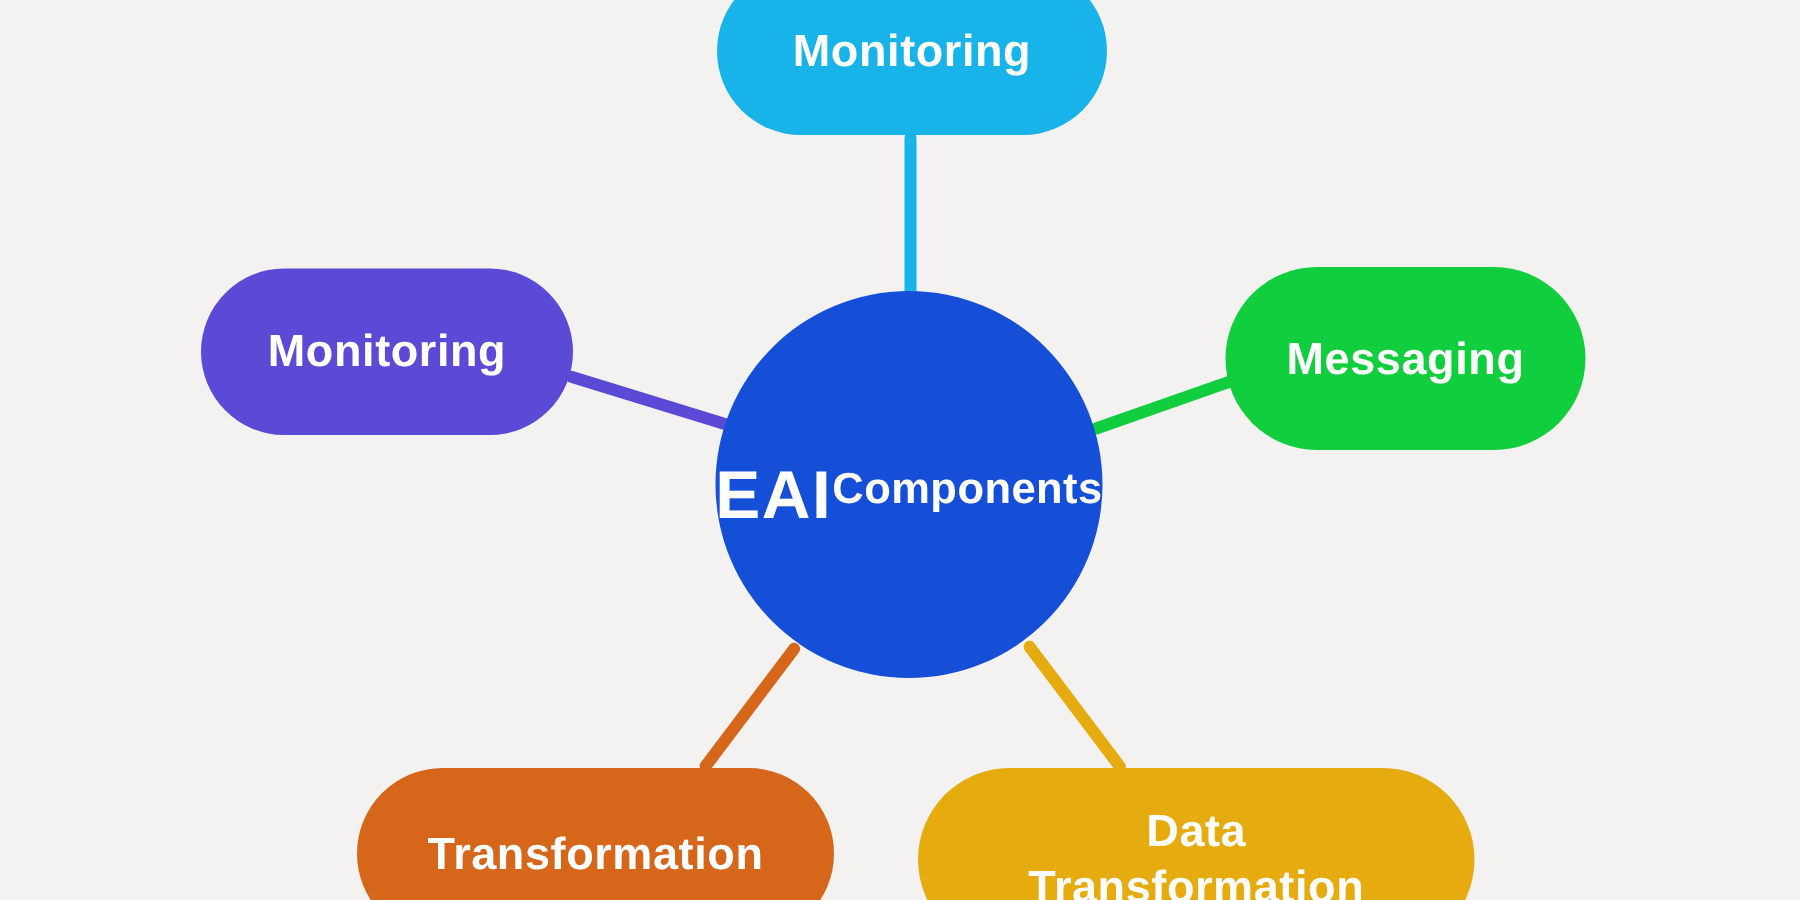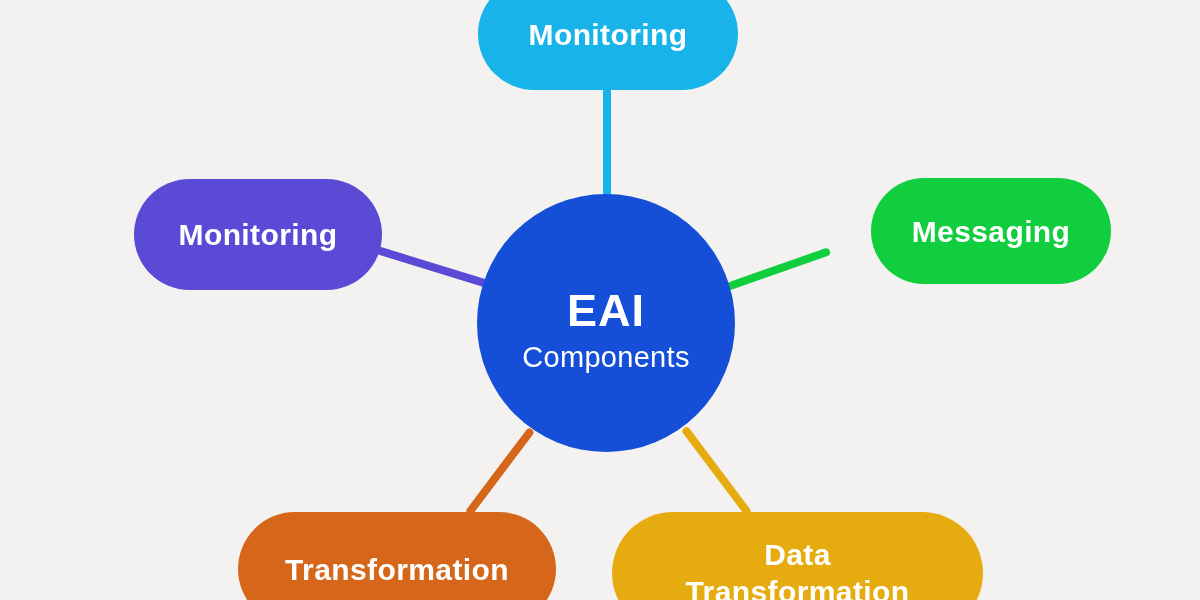--- a/index.html
+++ b/index.html
@@ -27,39 +27,39 @@
   .line-orchestration  { left: 468px; top: 510px; width: 106px; transform: rotate(-53deg); }
   .line-data           { left: 684px; top: 424px; width: 108px; transform: rotate(53deg); }
 
   
   .center-circle {
     position: absolute;
     left: 477px; top: 194px;
     width: 258px; height: 258px;
     border-radius: 50%;
     display: flex;
-    flex-direction: column;
+    flex-direction: row;
     align-items: center;
     justify-content: center;
     padding-top: 0;
     box-sizing: border-box;
     color: #ffffff;
     text-align: center;
     z-index: 2;
   }
   .center-line1 {
     font-size: 45px;
     font-weight: 700;
     line-height: 48px;
     letter-spacing: 1px;
     margin-top: 14px;
   }
   .center-line2 {
     font-size: 29px;
-    font-weight: 400;
+    font-weight: 700;
     line-height: 34px;
     letter-spacing: 0.3px;
     margin-top: 5px;
   }
 
   
   .pill {
     position: absolute;
     display: flex;
     flex-direction: column;
@@ -69,21 +69,21 @@
     color: #ffffff;
     font-weight: 700;
     font-size: 30px;
     letter-spacing: 0.4px;
     text-align: center;
     line-height: 37px;
     z-index: 2;
   }
   .pill-connectors     { left: 478px; top: -22px; width: 260px; height: 112px; }
   .pill-monitoring     { left: 134px; top: 179px; width: 248px; height: 111px; }
-  .pill-messaging      { left: 871px; top: 178px; width: 240px; height: 106px; }
+  .pill-messaging      { left: 817px; top: 178px; width: 240px; height: 122px; }
   .pill-orchestration  { left: 238px; top: 512px; width: 318px; height: 114px; }
   .pill-data           { left: 612px; top: 512px; width: 371px; height: 122px; }
 </style>
 </head>
 <body>
 
 <div class="canvas" style="background-color: rgb(243, 242, 240);">
 
   <div class="line line-connectors" style="background-color: rgb(23, 179, 233);"></div>
   <div class="line line-messaging" style="background-color: rgb(16, 206, 62);"></div>

